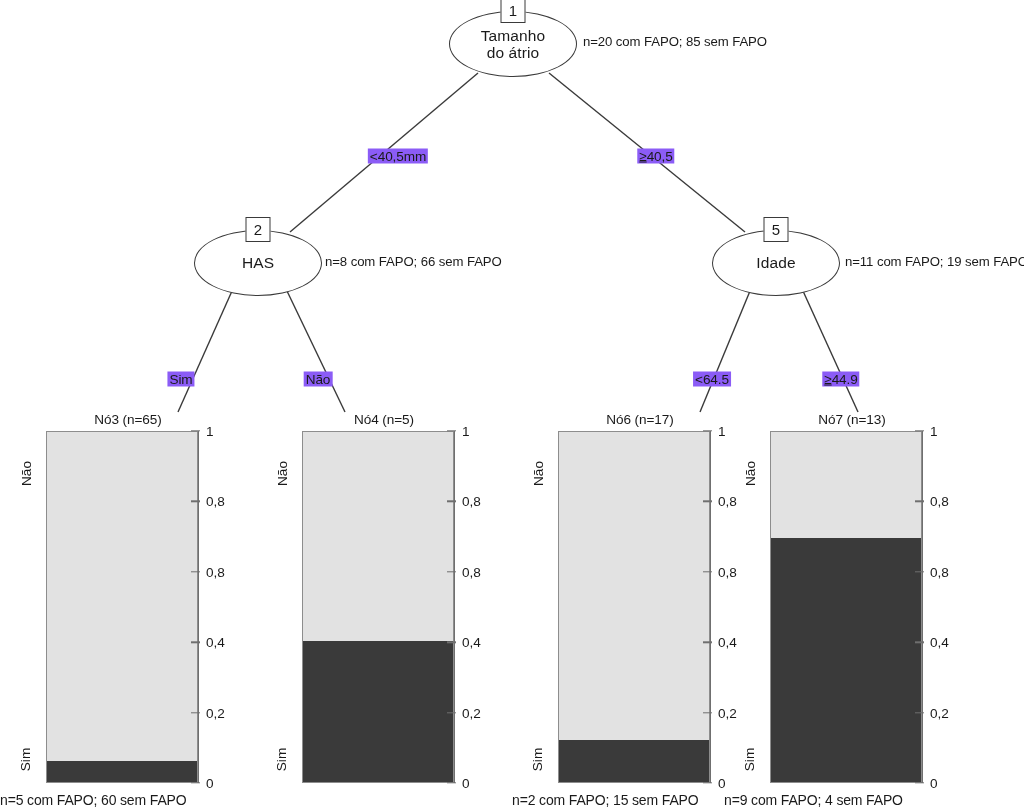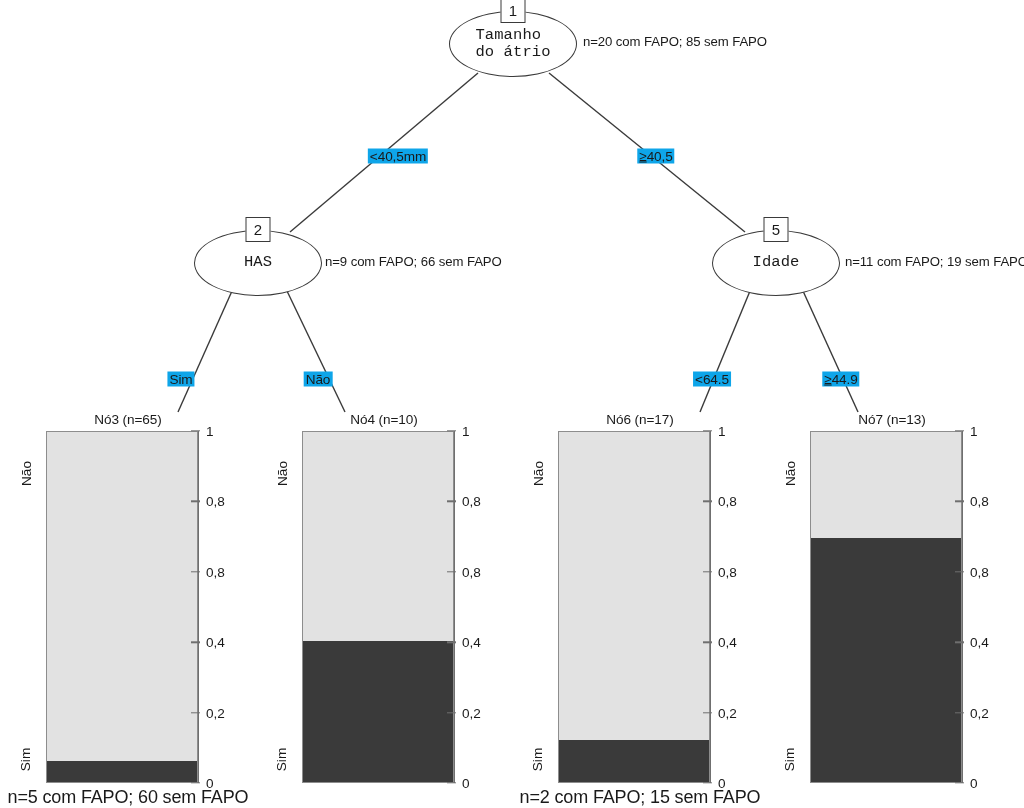--- a/index.html
+++ b/index.html
@@ -43,23 +43,23 @@
   }
   .node-label {
     position: absolute;
     inset: 0;
     display: flex;
     flex-direction: column;
     align-items: center;
     justify-content: center;
     font-size: 15.5px;
     line-height: 1.12;
+    text-align: center;
     white-space: pre-line;
     letter-spacing: 0.1px;
-    font-family: Liberation Mono, monospace;
   }
   .node-num {
     position: absolute;
     left: 50%;
     top: -13px;
     transform: translateX(-50%);
     width: 25px;
     height: 25px;
     border: 1.6px solid #3a3a3a;
     background: #ffffff;
@@ -76,21 +76,21 @@
     white-space: nowrap;
     transform: translateY(-50%);
     letter-spacing: -0.1px;
   }
 
   .edge-label {
     position: absolute;
     font-size: 13.6px;
     white-space: nowrap;
     transform: translate(-50%, -50%);
-    background: #0ea5e9;
+    background: #8b5cf6;
     padding: 0 2px;
     letter-spacing: -0.1px;
   }
   .edge-label.underlined-ge > .ge {
     text-decoration: underline;
     text-underline-offset: 1px;
   }
 
   
   .panel {
@@ -158,22 +158,22 @@
     white-space: nowrap;
   }
   .side-label.nao { top: 54px; }
   .side-label.sim { top: 340px; }
 
   .panel-caption {
     position: absolute;
     bottom: 0;
     left: 0;
     right: 0;
-    text-align: center;
-    font-size: 18px;
+    text-align: left;
+    font-size: 14px;
     white-space: nowrap;
     letter-spacing: -0.15px;
   }
 </style>
 </head>
 <body>
 
 <svg id="tree-svg" viewBox="0 0 1024 808">
     <line x1="478" y1="73" x2="290" y2="232" stroke="#3a3a3a" stroke-width="1.4"></line>
     <line x1="549" y1="73" x2="745" y2="232" stroke="#3a3a3a" stroke-width="1.4"></line>
@@ -189,21 +189,21 @@
       <div class="node-label">Tamanho
 do átrio</div>
       <div class="node-num">1</div>
     </div>
     <div class="node-stat" style="left: 583px; top: 41px;">n=20 com FAPO; 85 sem FAPO</div>
     <div class="node" style="left: 258px; top: 263px;">
       <div class="node-ellipse"></div>
       <div class="node-label">HAS</div>
       <div class="node-num">2</div>
     </div>
-    <div class="node-stat" style="left: 325px; top: 261px;">n=9 com FAPO; 66 sem FAPO</div>
+    <div class="node-stat" style="left: 325px; top: 261px;">n=8 com FAPO; 66 sem FAPO</div>
     <div class="node" style="left: 776px; top: 263px;">
       <div class="node-ellipse"></div>
       <div class="node-label">Idade</div>
       <div class="node-num">5</div>
     </div>
     <div class="node-stat" style="left: 845px; top: 261px;">n=11 com FAPO; 19 sem FAPO</div>
     <div class="edge-label" style="left: 398px; top: 156px;">&lt;40,5mm</div>
     <div class="edge-label underlined-ge" style="left: 656px; top: 156px;"><span class="ge">≥</span><span>40,5</span></div>
     <div class="edge-label" style="left: 181px; top: 379px;">Sim</div>
     <div class="edge-label" style="left: 318px; top: 379px;">Não</div>
@@ -228,21 +228,21 @@
       <div class="tick-label" style="top: 159.8px;">0,8</div>
       <div class="tick" style="top: 230.2px;"></div>
       <div class="tick-label" style="top: 230.2px;">0,4</div>
       <div class="tick" style="top: 300.6px;"></div>
       <div class="tick-label" style="top: 300.6px;">0,2</div>
       <div class="tick" style="top: 371px;"></div>
       <div class="tick-label" style="top: 371px;">0</div>
       <div class="panel-caption">n=5 com FAPO; 60 sem FAPO</div>
     </div>
     <div class="panel" style="left: 256px;">
-      <div class="panel-title">Nó4 (n=10)</div>
+      <div class="panel-title">Nó4 (n=5)</div>
       <div class="side-label nao">Não</div>
       <div class="side-label sim">Sim</div>
       <div class="plot">
         <div class="bar-sim" style="height: 140.8px; background: rgb(58, 58, 58);"></div>
       </div>
       <div class="axis-line"></div>
       <div class="tick" style="top: 19px;"></div>
       <div class="tick-label" style="top: 19px;">1</div>
       <div class="tick" style="top: 89.4px;"></div>
       <div class="tick-label" style="top: 89.4px;">0,8</div>
@@ -270,34 +270,35 @@
       <div class="tick" style="top: 159.8px;"></div>
       <div class="tick-label" style="top: 159.8px;">0,8</div>
       <div class="tick" style="top: 230.2px;"></div>
       <div class="tick-label" style="top: 230.2px;">0,4</div>
       <div class="tick" style="top: 300.6px;"></div>
       <div class="tick-label" style="top: 300.6px;">0,2</div>
       <div class="tick" style="top: 371px;"></div>
       <div class="tick-label" style="top: 371px;">0</div>
       <div class="panel-caption">n=2 com FAPO; 15 sem FAPO</div>
     </div>
-    <div class="panel" style="left: 764px;">
+    <div class="panel" style="left: 724px;">
       <div class="panel-title">Nó7 (n=13)</div>
       <div class="side-label nao">Não</div>
       <div class="side-label sim">Sim</div>
       <div class="plot">
         <div class="bar-sim" style="height: 243.584px; background: rgb(58, 58, 58);"></div>
       </div>
       <div class="axis-line"></div>
       <div class="tick" style="top: 19px;"></div>
       <div class="tick-label" style="top: 19px;">1</div>
       <div class="tick" style="top: 89.4px;"></div>
       <div class="tick-label" style="top: 89.4px;">0,8</div>
       <div class="tick" style="top: 159.8px;"></div>
       <div class="tick-label" style="top: 159.8px;">0,8</div>
       <div class="tick" style="top: 230.2px;"></div>
       <div class="tick-label" style="top: 230.2px;">0,4</div>
       <div class="tick" style="top: 300.6px;"></div>
       <div class="tick-label" style="top: 300.6px;">0,2</div>
       <div class="tick" style="top: 371px;"></div>
       <div class="tick-label" style="top: 371px;">0</div>
+      <div class="panel-caption">n=9 com FAPO; 4 sem FAPO</div>
     </div>
   </div>
 
 </body></html>

